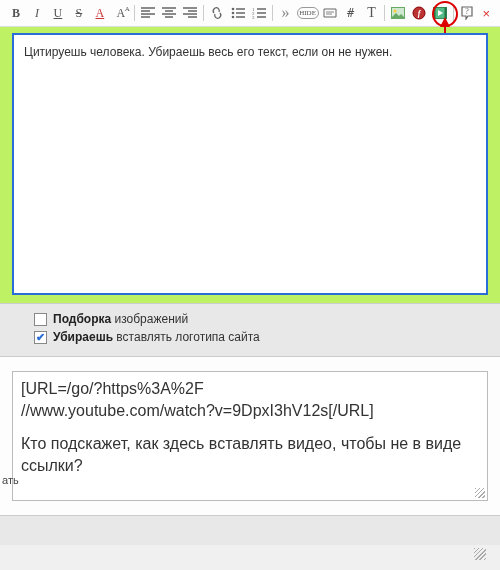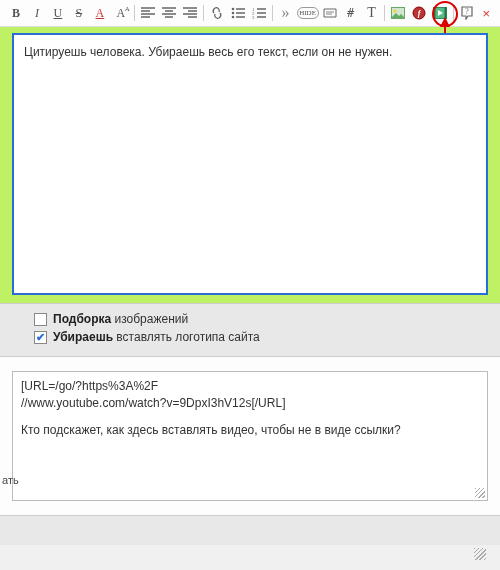--- a/index.html
+++ b/index.html
@@ -134,21 +134,21 @@
     padding: 14px 12px 14px 12px;
     background: #fdfdfd;
   }
   .quote-box {
     width: 100%;
     height: 130px;
     border: 1px solid #bbb;
     background: #fff;
     padding: 6px 8px;
     font-family: Arial, sans-serif;
-    font-size: 12px;
+    font-size: 16px;
     line-height: 1.4;
     color: #333;
     overflow: hidden;
     position: relative;
   }
   .bottom-strip {
     background: #e8e8e8;
     height: 30px;
     border-top: 1px solid #ccc;
   }

